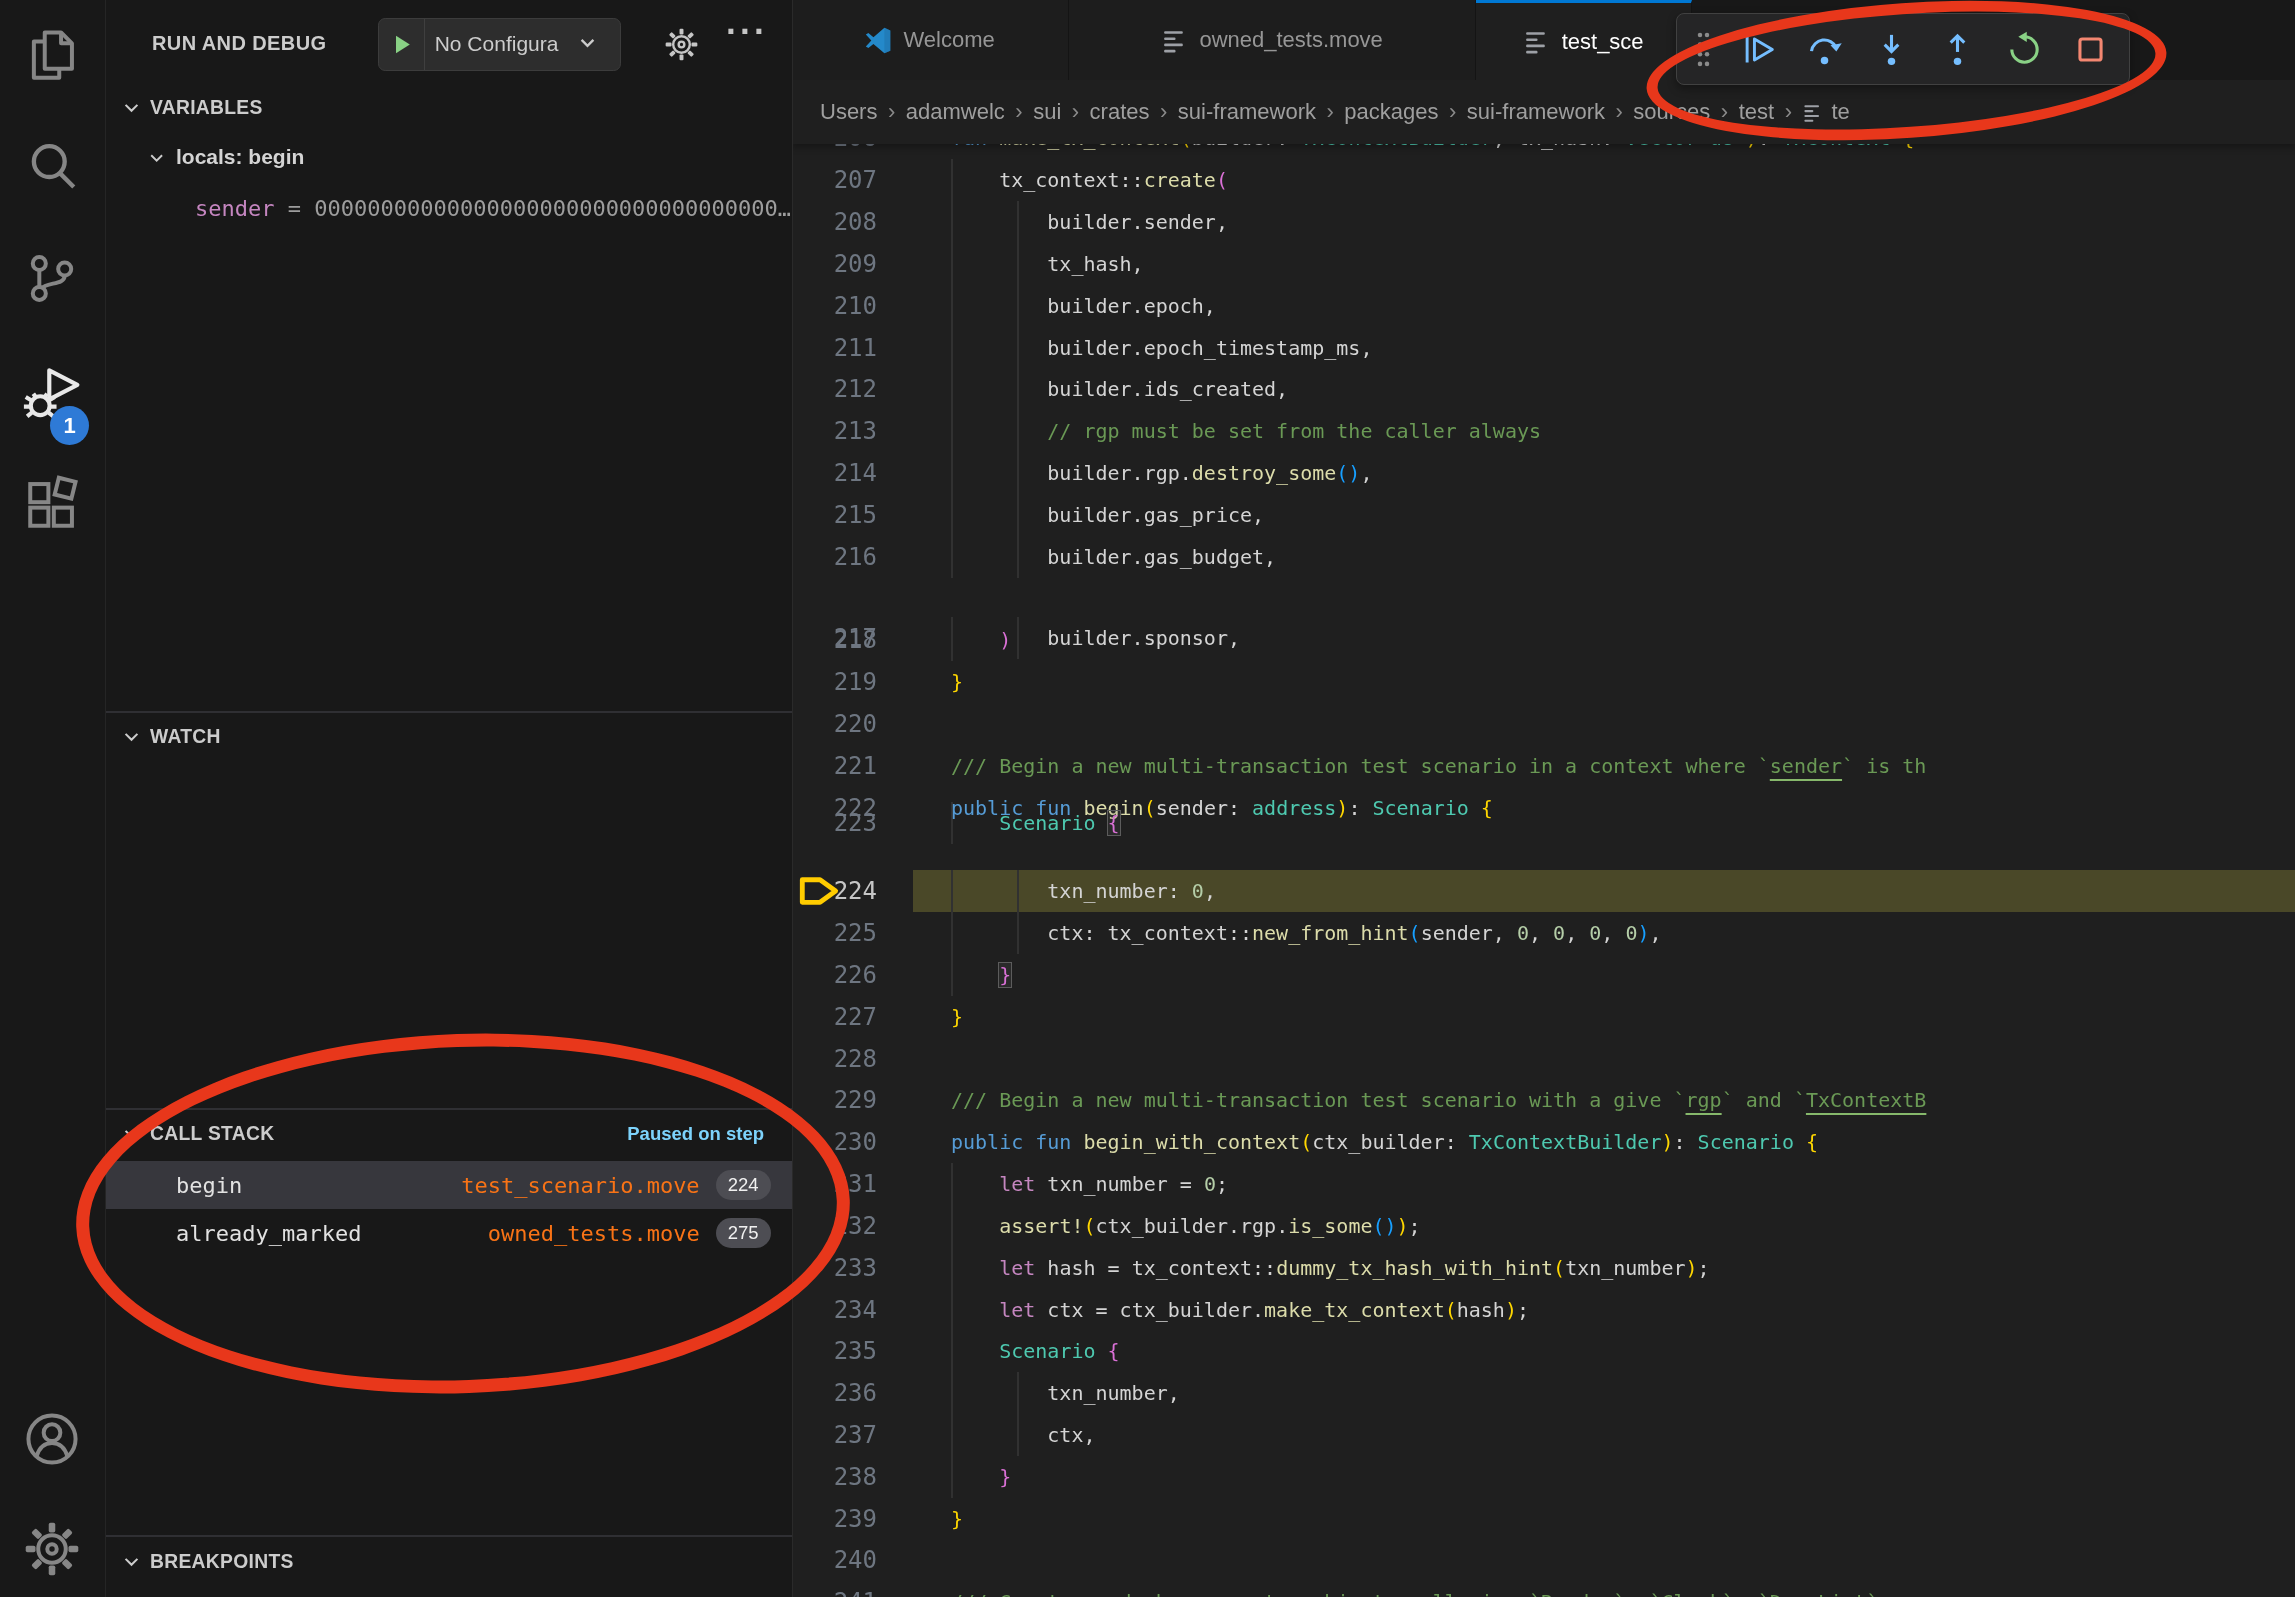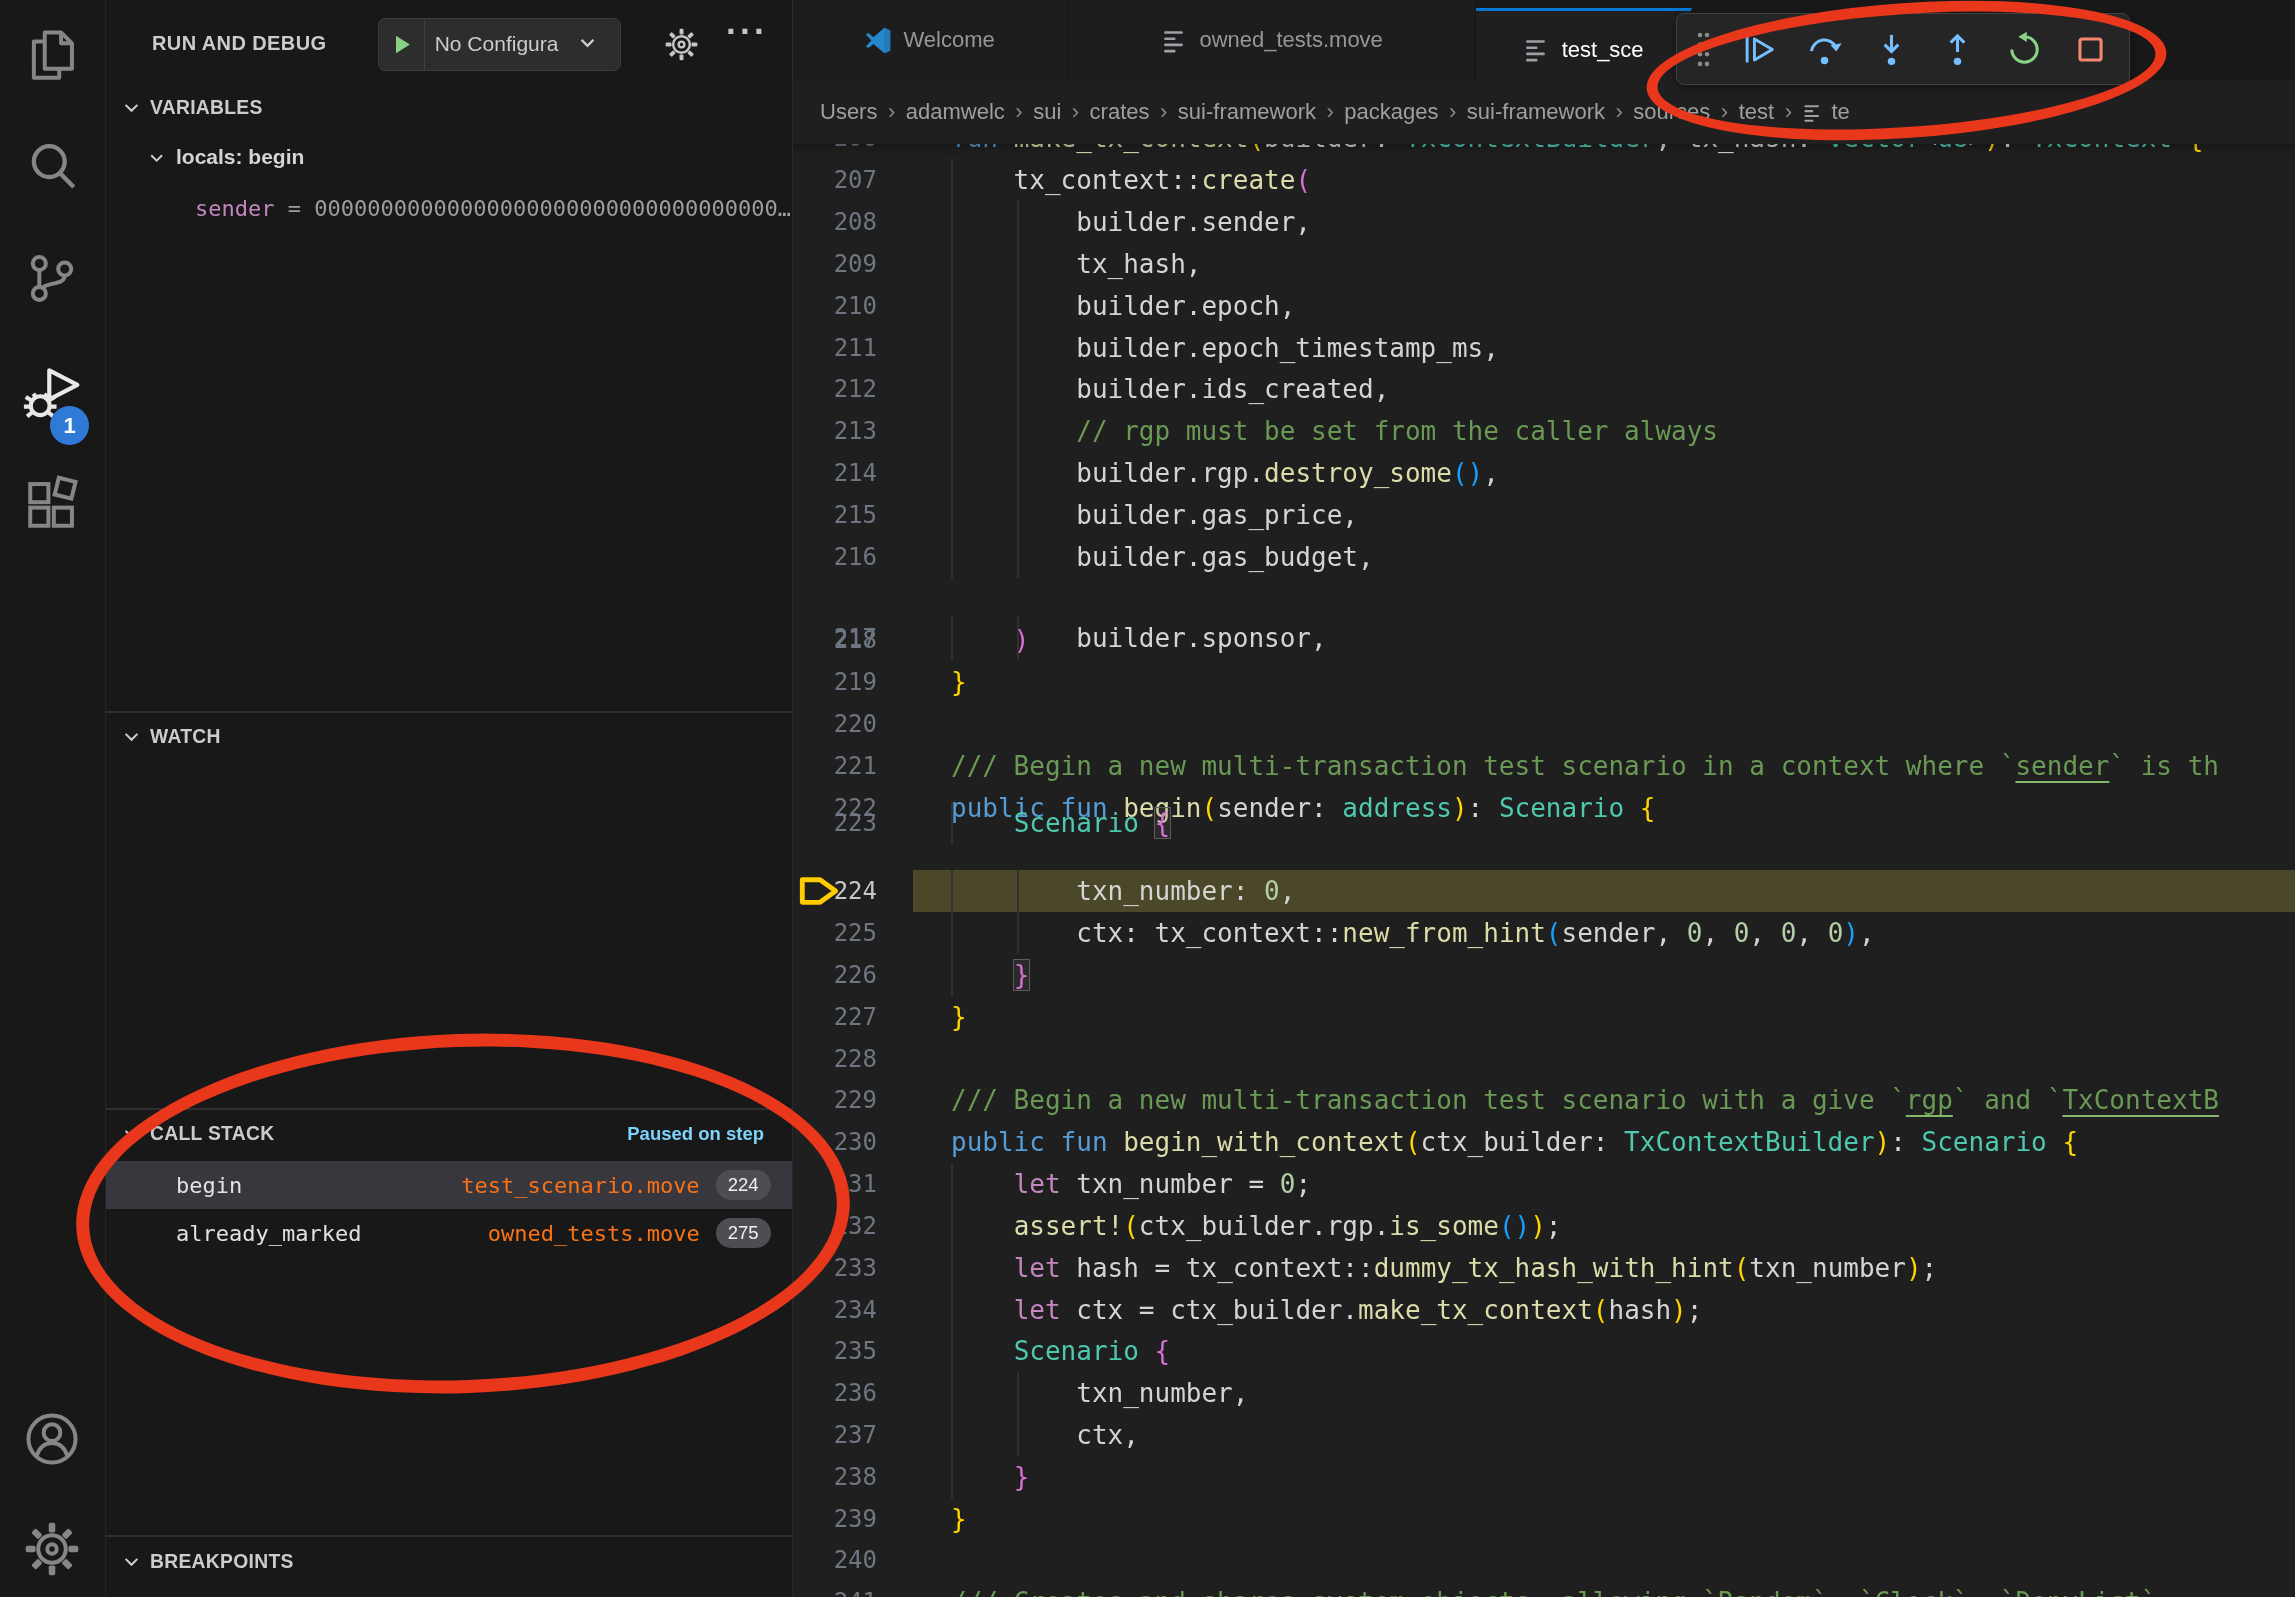--- a/index.html
+++ b/index.html
@@ -44,41 +44,41 @@
   .cs-badge{margin-left:16px;background:#4d4d53;color:#f0f0f0;font-family:"Liberation Sans",sans-serif;
     font-size:18.5px;border-radius:19.3px;padding:4px 12px;}
   
   #editor{position:absolute;left:792px;top:0;width:1503px;height:1597px;background:#1f1f1f;overflow:hidden;}
   #code-area{position:absolute;left:0;top:0;width:1503px;height:1597px;}
   .code-row{position:absolute;left:0;width:1503px;height:42px;}
   .lnum{position:absolute;left:0;top:0;width:85px;text-align:right;font-family:"DejaVu Sans Mono",monospace;
     font-size:24px;line-height:42px;color:#6e7681;}
   .lnum.cur{color:#c6c6c6;}
   .ctext{position:absolute;left:159px;top:0;white-space:pre;font-family:"DejaVu Sans Mono",monospace;
-    font-size:26px;line-height:42px;z-index:2;text-align:center;}
+    font-size:20px;line-height:42px;z-index:2;text-align:center;}
   .guide{position:absolute;top:0;width:1.6px;height:42px;background:#313131;z-index:1;}
   .cur-line-bg{position:absolute;left:121px;width:1383px;height:42px;background:#4a4828;z-index:0;}
   .step-arrow{position:absolute;left:6.4px;width:43px;height:31px;z-index:3;}
   .tok-kw{color:#569cd6}.tok-ctl{color:#c586c0}.tok-fn{color:#dcdcaa}.tok-ty{color:#4ec9b0}
   .tok-cm{color:#6a9955}.tok-num{color:#b5cea8}.tok-pl{color:#d4d4d4}
   .tok-b1{color:#ffd700}.tok-b2{color:#da70d6}.tok-b3{color:#179fff}
   .tok-cmu{color:#6a9955;text-decoration:underline;text-decoration-thickness:2.4px;text-underline-offset:6.4px;text-decoration-color:#86b86b;}
   .tok-b2m{color:#da70d6;outline:1.6px solid #5c5c5c;outline-offset:-0.8px;background:rgba(110,110,110,.14);}
   
   #breadcrumb-bar{position:absolute;left:0;top:80px;width:1503px;height:64px;background:#1f1f1f;z-index:5;
     display:flex;align-items:center;padding-left:28px;box-sizing:border-box;box-shadow:0 4px 6.4px rgba(0,0,0,.28);}
   .bc-item{font-size:22px;color:#9f9f9f;white-space:nowrap;cursor:pointer;}
   .bc-sep{font-size:22px;color:#8a8a8a;margin:0 10.5px;}
   .bc-file{display:flex;align-items:center;gap:8px;}
   .bc-file svg{width:21px;height:21px;}
   
   #tab-bar{position:absolute;left:0;top:0;width:1503px;height:80px;background:#181818;z-index:6;}
   .tab{position:absolute;top:0;height:80px;background:#1d1d1d;border-right:0.8px solid #141414;box-sizing:border-box;
     display:flex;align-items:center;justify-content:center;gap:11.3px;cursor:pointer;overflow:hidden;}
-  .tab.active{background:#1f1f1f;border-top:3.2px solid #0078d4;margin-top:8px;}
+  .tab.active{background:#1f1f1f;border-top:3.2px solid #0078d4;}
   .tab-label{font-size:22px;color:#969696;white-space:nowrap;}
   .tab.active .tab-label{color:#ffffff;}
   .tab svg{width:27px;height:27px;flex:none;}
   
   #debug-toolbar{position:absolute;left:884px;top:13px;width:454px;height:72px;background:#252526;
     border:0.8px solid #414141;border-radius:8px;z-index:10;display:flex;align-items:center;justify-content:space-between;
     padding:0 13px;box-sizing:border-box;box-shadow:0 3.2px 8px rgba(0,0,0,.35);}
   .dtb-btn{width:51px;height:58px;display:flex;align-items:center;justify-content:center;cursor:pointer;border-radius:6.4px;}
   .dtb-btn svg{width:39px;height:39px;}
   .dtb-grip{width:27px;height:58px;display:flex;align-items:center;justify-content:center;cursor:grab;}

